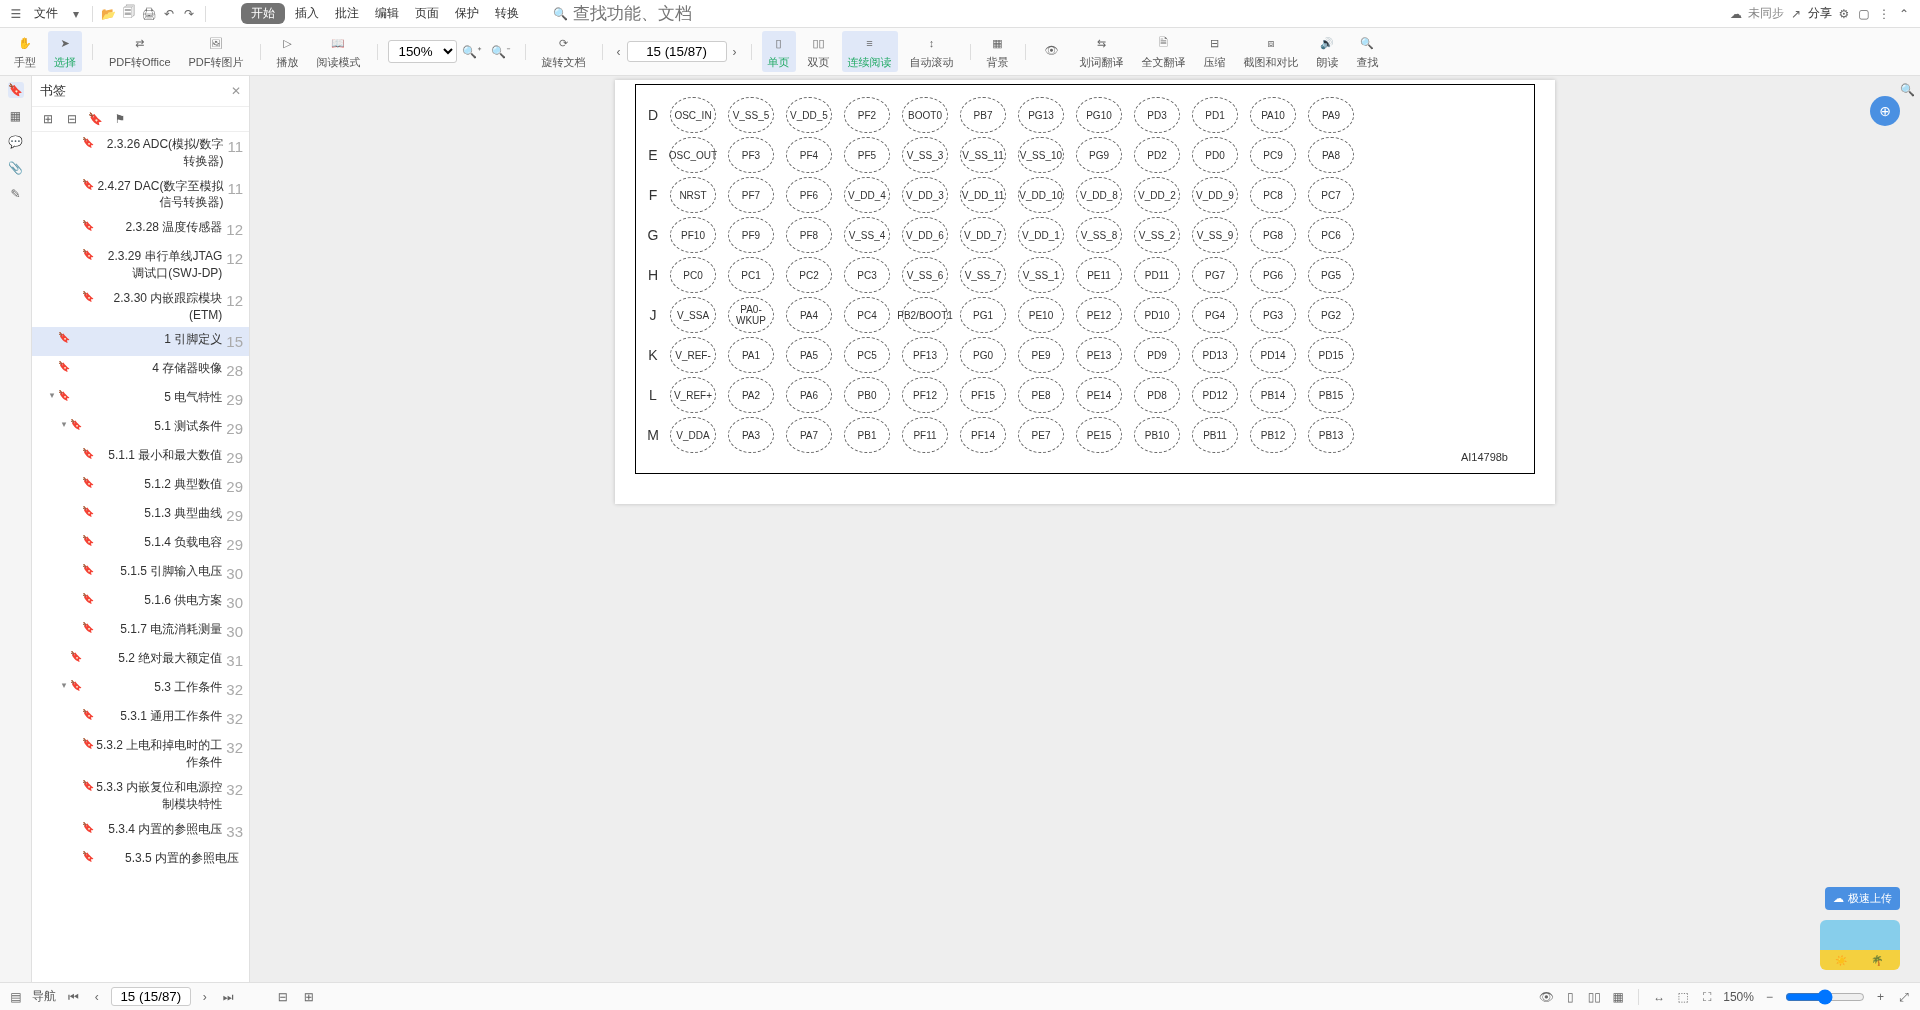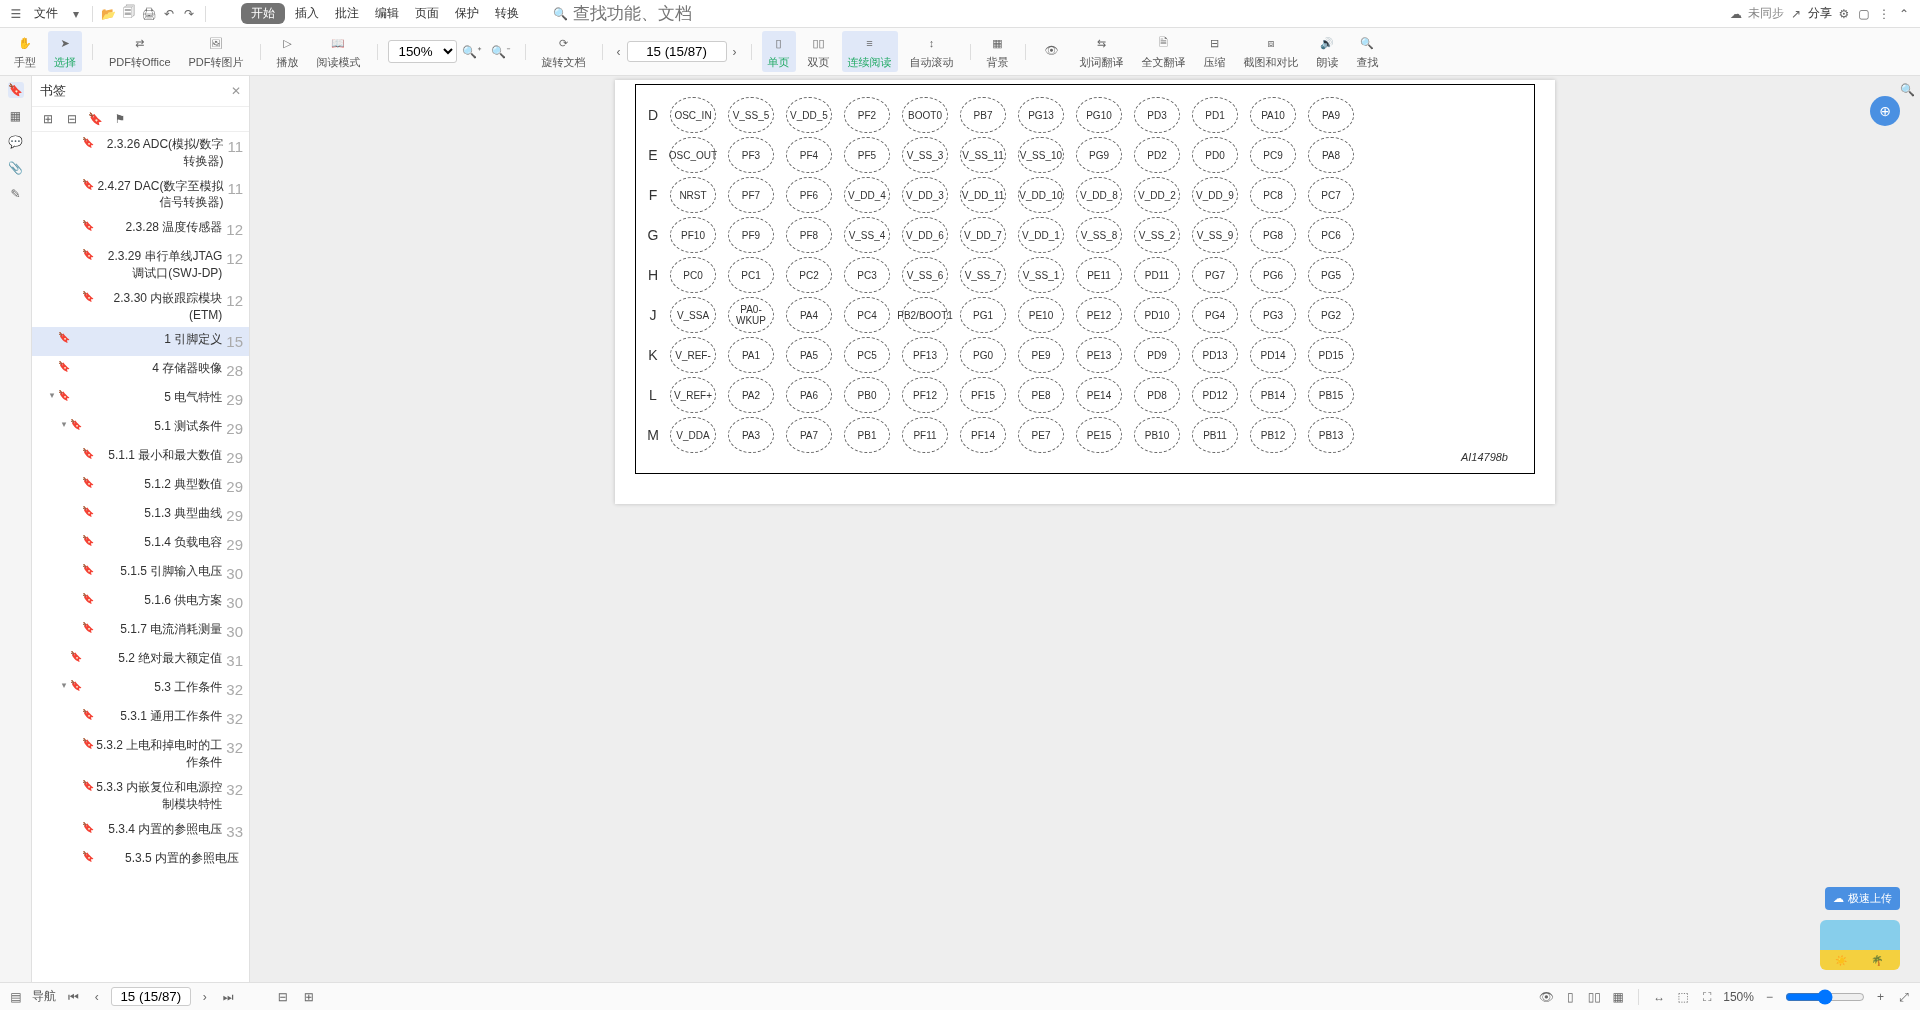--- a/index.html
+++ b/index.html
@@ -38,21 +38,21 @@
 .bm-arrow { width:12px; text-align:center; color:#888; font-size:9px; }
 .bm-ico { width:12px; color:#aaa; margin-right:2px; font-size:10px; }
 .bm-txt { flex:1; font-size:12px;text-align:right; }
 .bm-page { color:#aaa; font-size:15px; margin-left:4px; } .ind1 { padding-left:14px; } .ind2 { padding-left:26px; } .ind3 { padding-left:38px; }
 .docarea { flex:1; background:#eee; position:relative; overflow:auto; }
 .page { width:940px; margin:4px auto 20px; background:#fff; box-shadow:0 0 4px rgba(0,0,0,.2); padding:4px 20px 30px; position:relative; }
 .pinbox { border:1px solid #000; padding:8px 20px 16px 6px; position:relative; }
 .prow { display:flex; align-items:center; margin:4px 0; }
 .rlbl { width:22px; text-align:center; font-size:14px; font-weight:500; }
 .pin { width:46px; height:36px; border:1.5px dashed #666; border-radius:50%; margin:0 6px; display:flex; align-items:center; justify-content:center; font-size:10px; text-align:center; line-height:1.1; }
-.figlbl { position:absolute; right:26px; bottom:10px; font-size:11px; font-style:italic; }
+.figlbl { position:absolute; right:26px; bottom:10px; font-size:11px; }
 .statusbar { height:28px; border-top:1px solid #e0e0e0; display:flex; align-items:center; padding:0 8px; gap:8px; background:#fafafa; font-size:12px; color:#555; }
 .st-input { width:80px; text-align:center; border:1px solid #ccc; padding:1px; border-radius:3px; }
 .rightbar { position:absolute; right:0; top:76px; width:24px; display:flex; flex-direction:column; align-items:center; gap:10px; padding-top:6px; }
 .rightbar .ico { cursor:pointer; color:#999; }
 .float-badge { position:absolute; right:20px; top:96px; width:30px; height:30px; background:#4a90e2; border-radius:50%; display:flex; align-items:center; justify-content:center; color:#fff; font-size:14px; }
 .float-up { position:absolute; right:20px; bottom:100px; background:#4a90e2; color:#fff; padding:4px 8px; border-radius:4px; font-size:11px; display:flex; align-items:center; gap:4px; }
 .float-img { position:absolute; right:20px; bottom:40px; width:80px; height:50px; border-radius:6px; overflow:hidden; background:linear-gradient(#87ceeb 60%, #f4d03f 60%); display:flex; align-items:flex-end; justify-content:space-around; padding:4px; }
 .float-img span { font-size:10px; }
 </style>
 </head>

